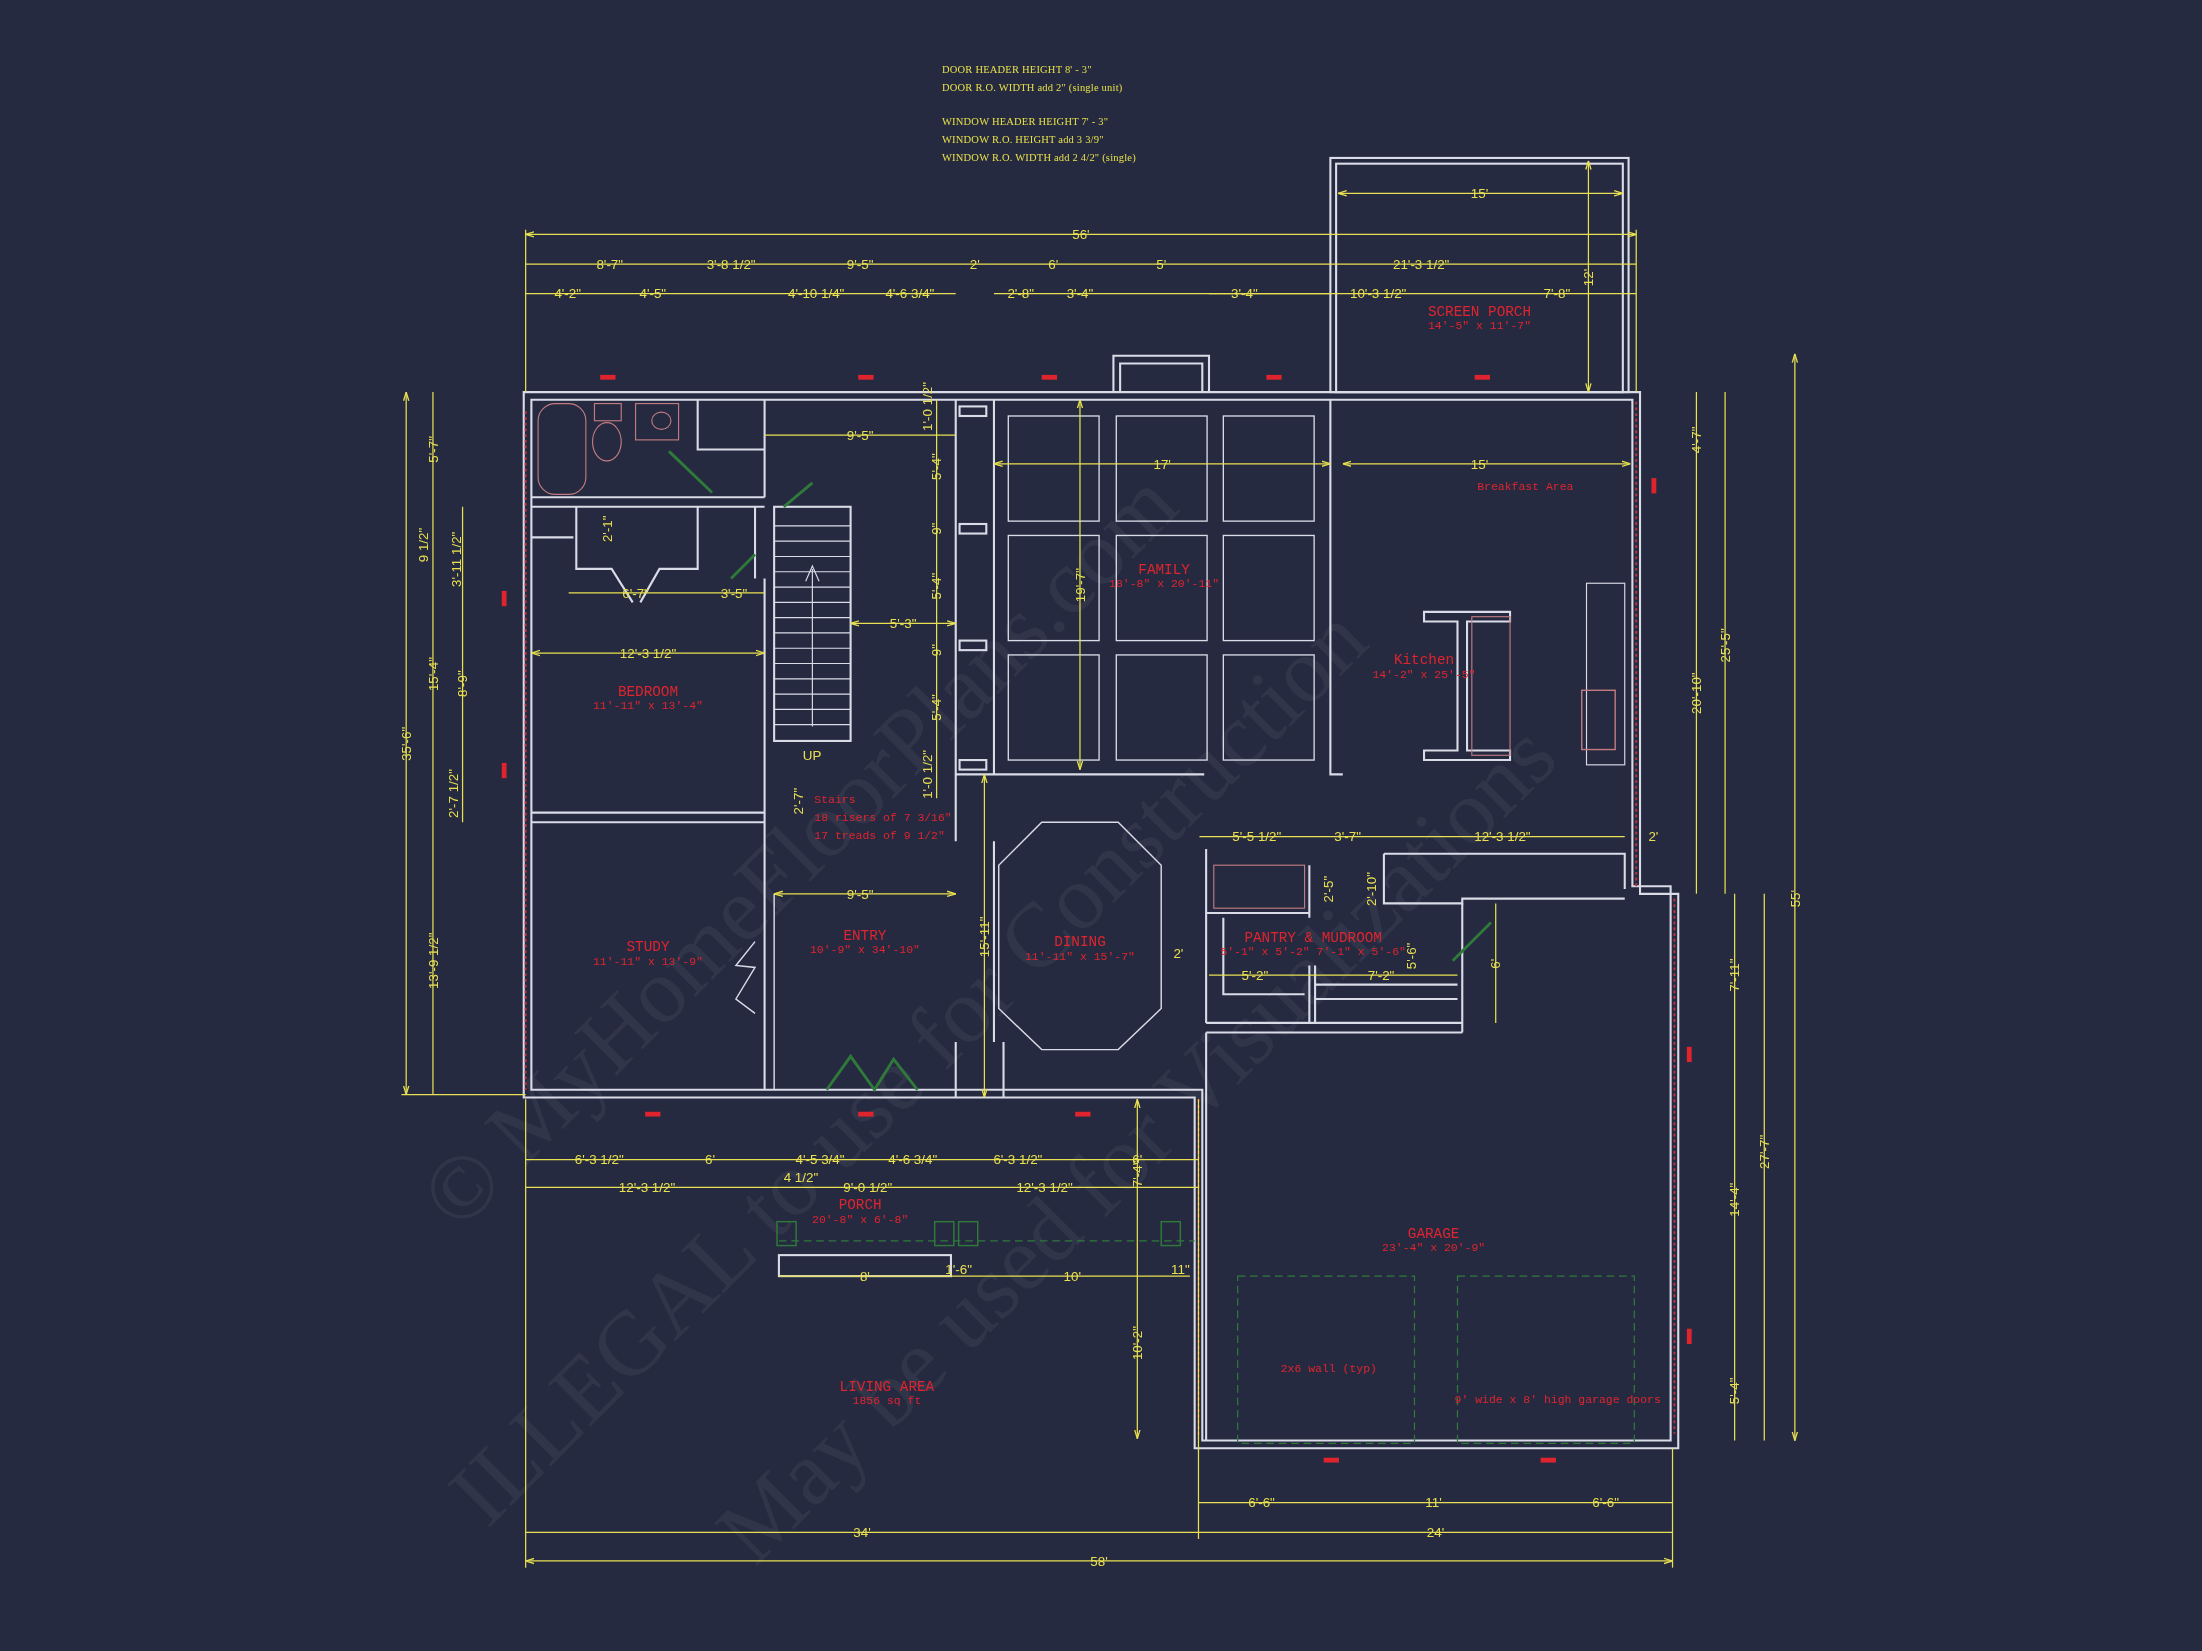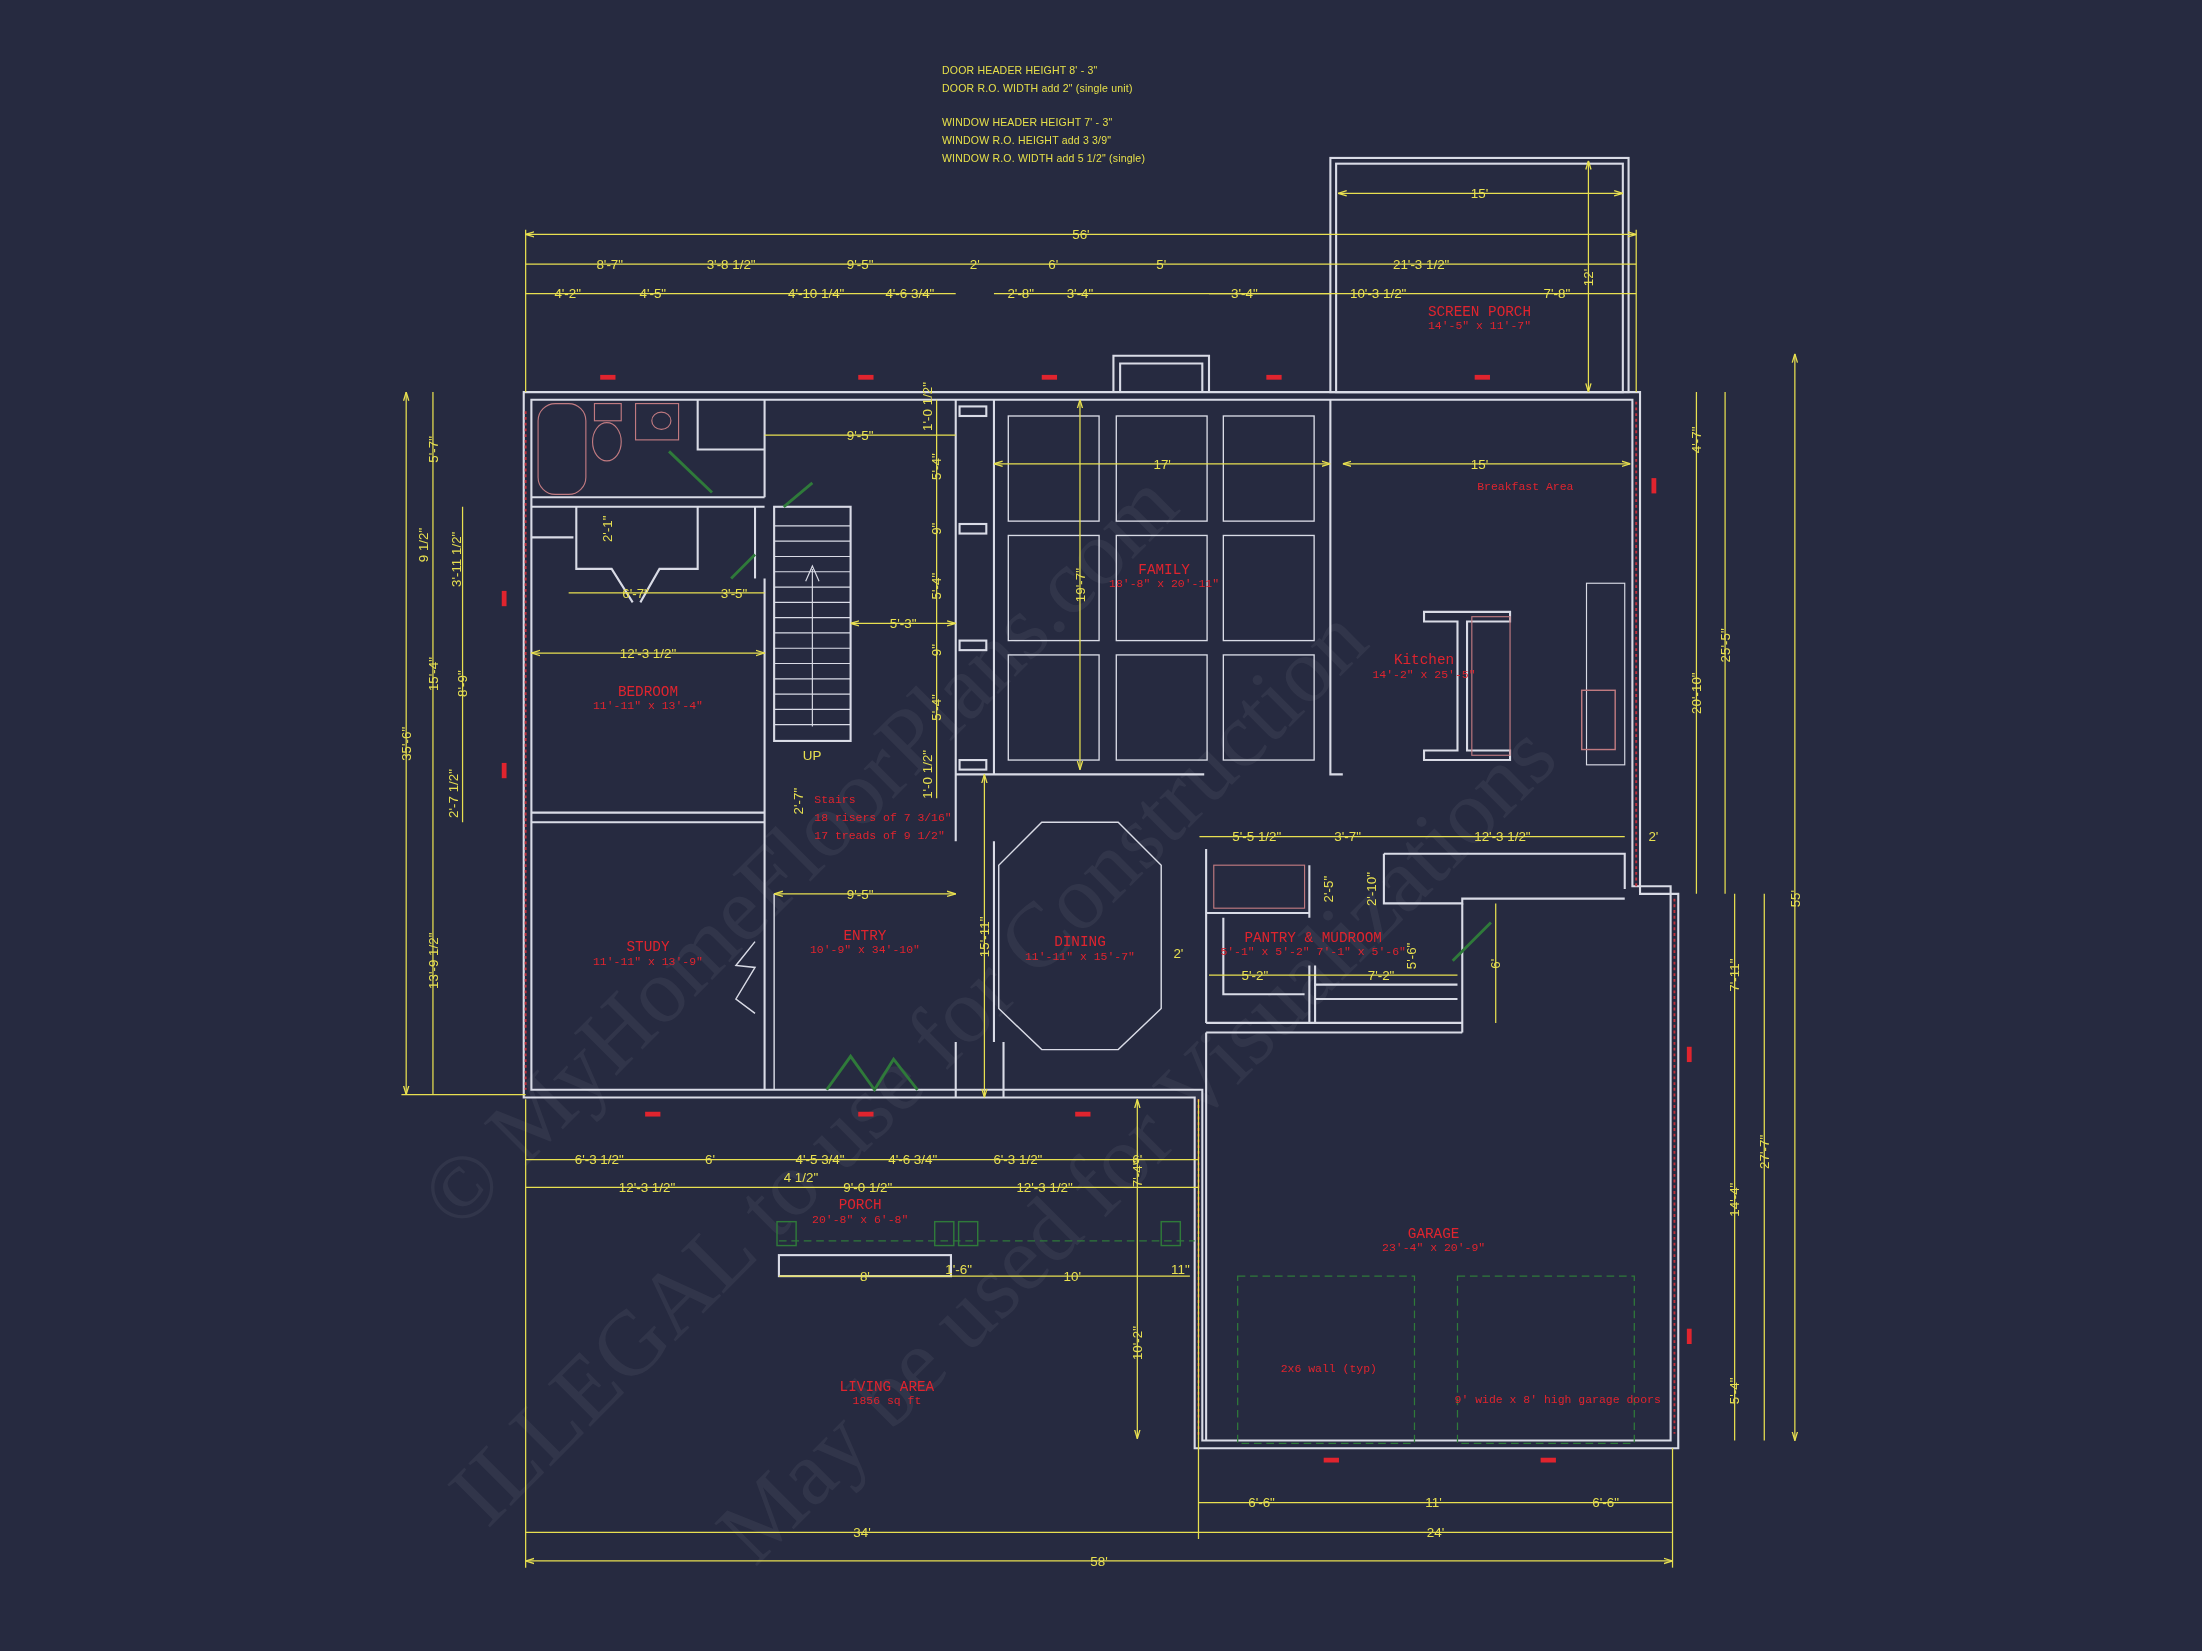--- a/index.html
+++ b/index.html
@@ -1,34 +1,34 @@
 <!DOCTYPE html>
 <html><head>
 <meta charset="utf-8">
 <style>
   html, body { margin:0; padding:0; background:#262a40; }
   body { width:2202px; height:1652px; overflow:hidden; position:relative; font-family:"Liberation Sans", sans-serif; }
   #plan { position:absolute; left:0; top:0; width:2202px; height:1652px; }
-  .notes { position:absolute; left:942px; top:61px; color:#e6e04a; font-size:10.5px; line-height:18px; letter-spacing:0.2px; }
+  .notes { position:absolute; left:942px; top:61px; color:#e6e04a; font-size:10.5px; line-height:18px; letter-spacing:0.2px;font-family:Liberation Serif, serif; }
   .notes .gap { height:16.3px; }
   .dim text, .dimtxt { fill:#e8e050; font-family:"Liberation Sans", sans-serif; font-size:14px; }
   .room-label { fill:#e0242e; font-family:"Liberation Mono", monospace; font-size:15px; }
   .room-dims { fill:#e0242e; font-family:"Liberation Mono", monospace; font-size:12px; }
   .watermark { fill:#ffffff; opacity:0.05; font-family:"Liberation Serif", serif; }
 </style>
 </head>
 <body>
 
 <div class="notes">
   <div>DOOR HEADER HEIGHT  8' - 3"</div>
   <div>DOOR R.O. WIDTH add 2" (single unit)</div>
   <div class="gap"></div>
   <div>WINDOW HEADER HEIGHT  7' - 3"</div>
   <div>WINDOW R.O. HEIGHT add  3 3/9"</div>
-  <div>WINDOW R.O. WIDTH add 5 1/2" (single)</div>
+  <div>WINDOW R.O. WIDTH add 2 4/2" (single)</div>
 </div>
 
 <svg id="plan" viewBox="0 0 2304 1728" xmlns="http://www.w3.org/2000/svg">
   <defs>
     <marker id="ar" viewBox="0 0 10 10" refX="10" refY="5" markerWidth="7" markerHeight="7" orient="auto-start-reverse">
       <path d="M0,2 L10,5 L0,8" fill="none" stroke="#e8e050" stroke-width="1.5"></path>
     </marker>
   </defs>
 
   <g>

